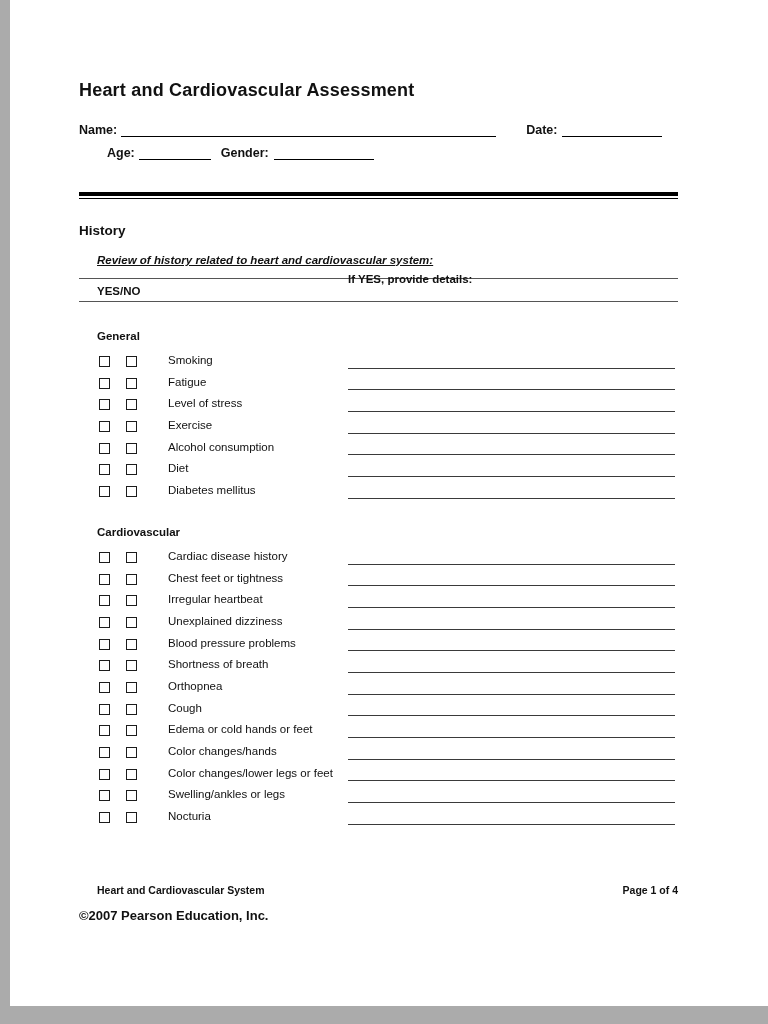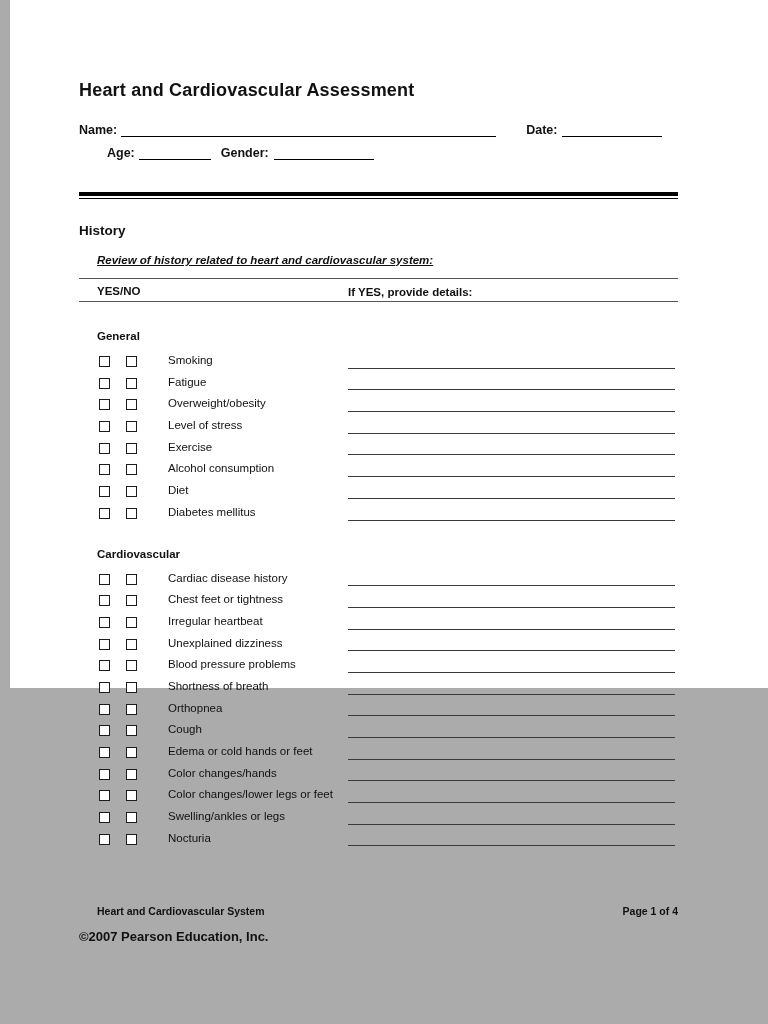--- a/index.html
+++ b/index.html
@@ -7,21 +7,21 @@
     width:768px;height:1024px;
     background:#ababab;
     font-family:"Liberation Sans","DejaVu Sans",sans-serif;
     color:#111;
     position:relative;
     overflow:hidden;
   }
   .page{
     position:absolute;
     left:10px;top:0;
-    width:758px;height:688px;
+    width:758px;height:1006px;
     background:#ffffff;
   }
   .content{
     margin:0 90px 0 69px; 
     position:relative;
   }
   
   .doc-title{
     margin:0;
     padding-top:80px;
@@ -74,21 +74,21 @@
   .cols-header{
     position:relative;
     margin-top:12px;
     height:22px;
     border-top:1px solid #555;
     border-bottom:1px solid #555;
     font-size:11.5px;
     font-weight:bold;
   }
   .cols-header .col-yesno{position:absolute;left:18px;bottom:4px;}
-  .cols-header .col-details{position:absolute;left:269px;bottom:3px;}
+  .cols-header .col-details{position:absolute;left:269px;bottom:16px;}
   
   .section{margin-top:28px;}
   .section + .section{margin-top:22px;}
   .section-heading{
     margin-left:18px;
     margin-bottom:10px;
     font-size:11.5px;
     font-weight:bold;
   }
   .check-row{
@@ -180,26 +180,20 @@
           </div>
           <div class="check-row">
             <span class="cb yes"></span>
             <span class="cb no"></span>
             <span class="item-label">Fatigue</span>
             <span class="detail-line"></span>
           </div>
           <div class="check-row">
             <span class="cb yes"></span>
             <span class="cb no"></span>
-            <span class="item-label">Overweight/obesity</span>
-            <span class="detail-line"></span>
-          </div>
-          <div class="check-row">
-            <span class="cb yes"></span>
-            <span class="cb no"></span>
             <span class="item-label">Level of stress</span>
             <span class="detail-line"></span>
           </div>
           <div class="check-row">
             <span class="cb yes"></span>
             <span class="cb no"></span>
             <span class="item-label">Exercise</span>
             <span class="detail-line"></span>
           </div>
           <div class="check-row">

